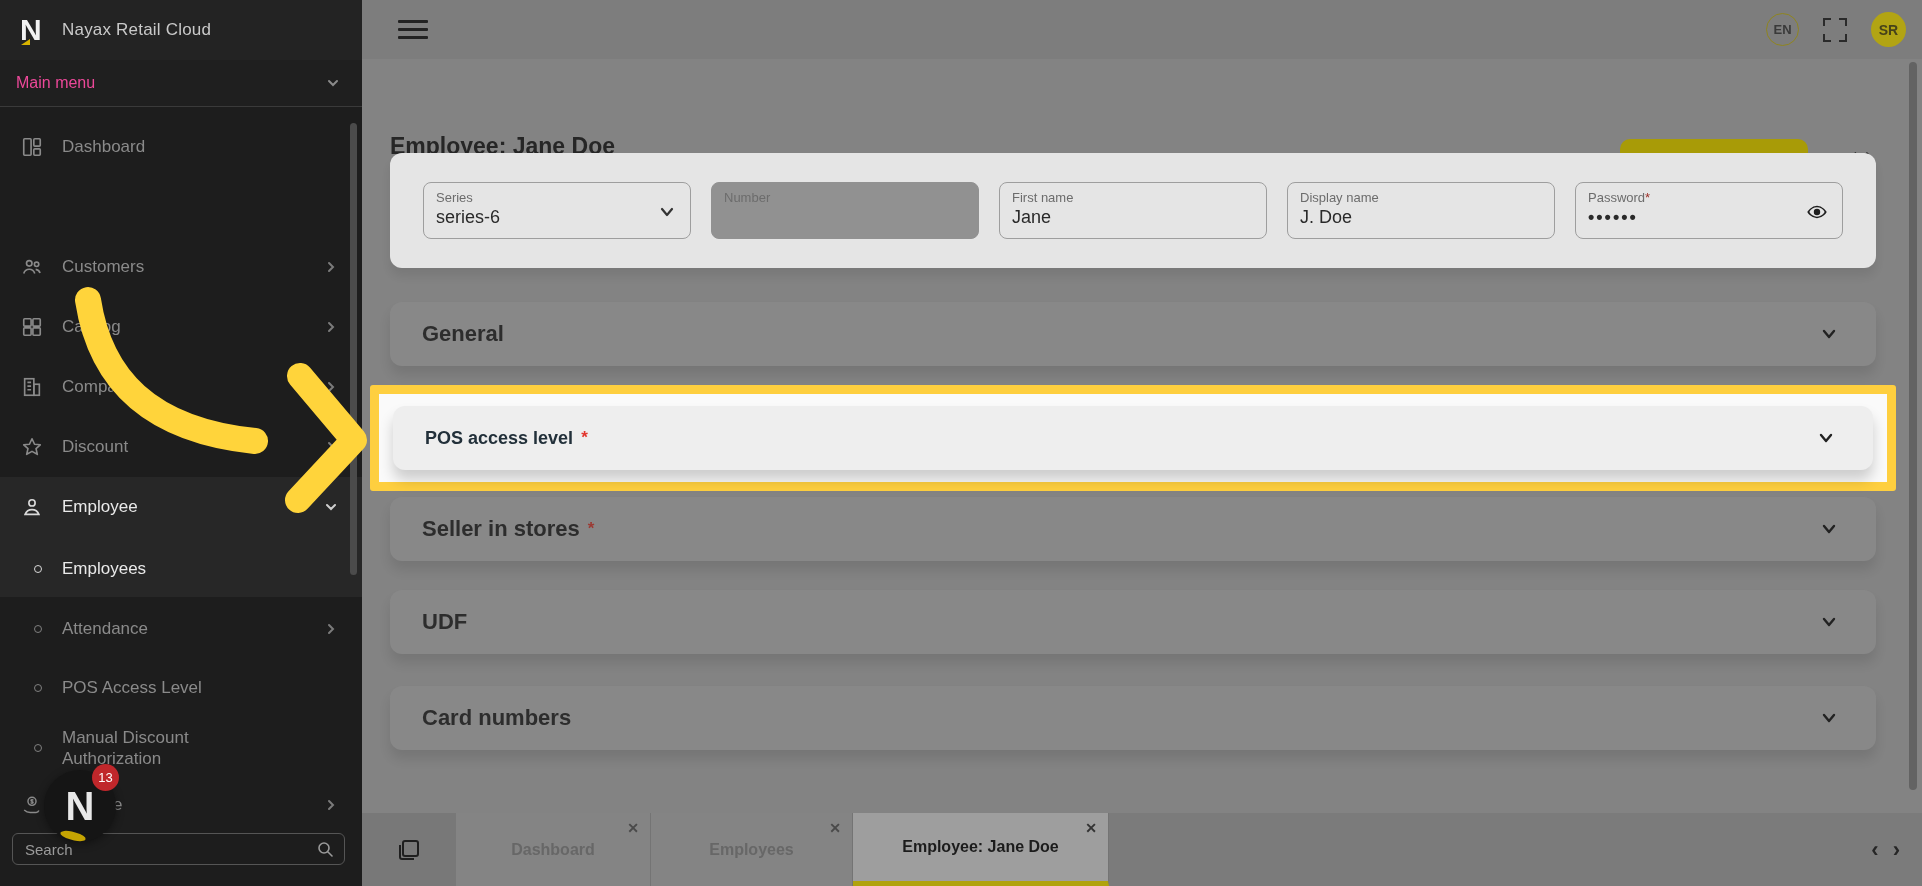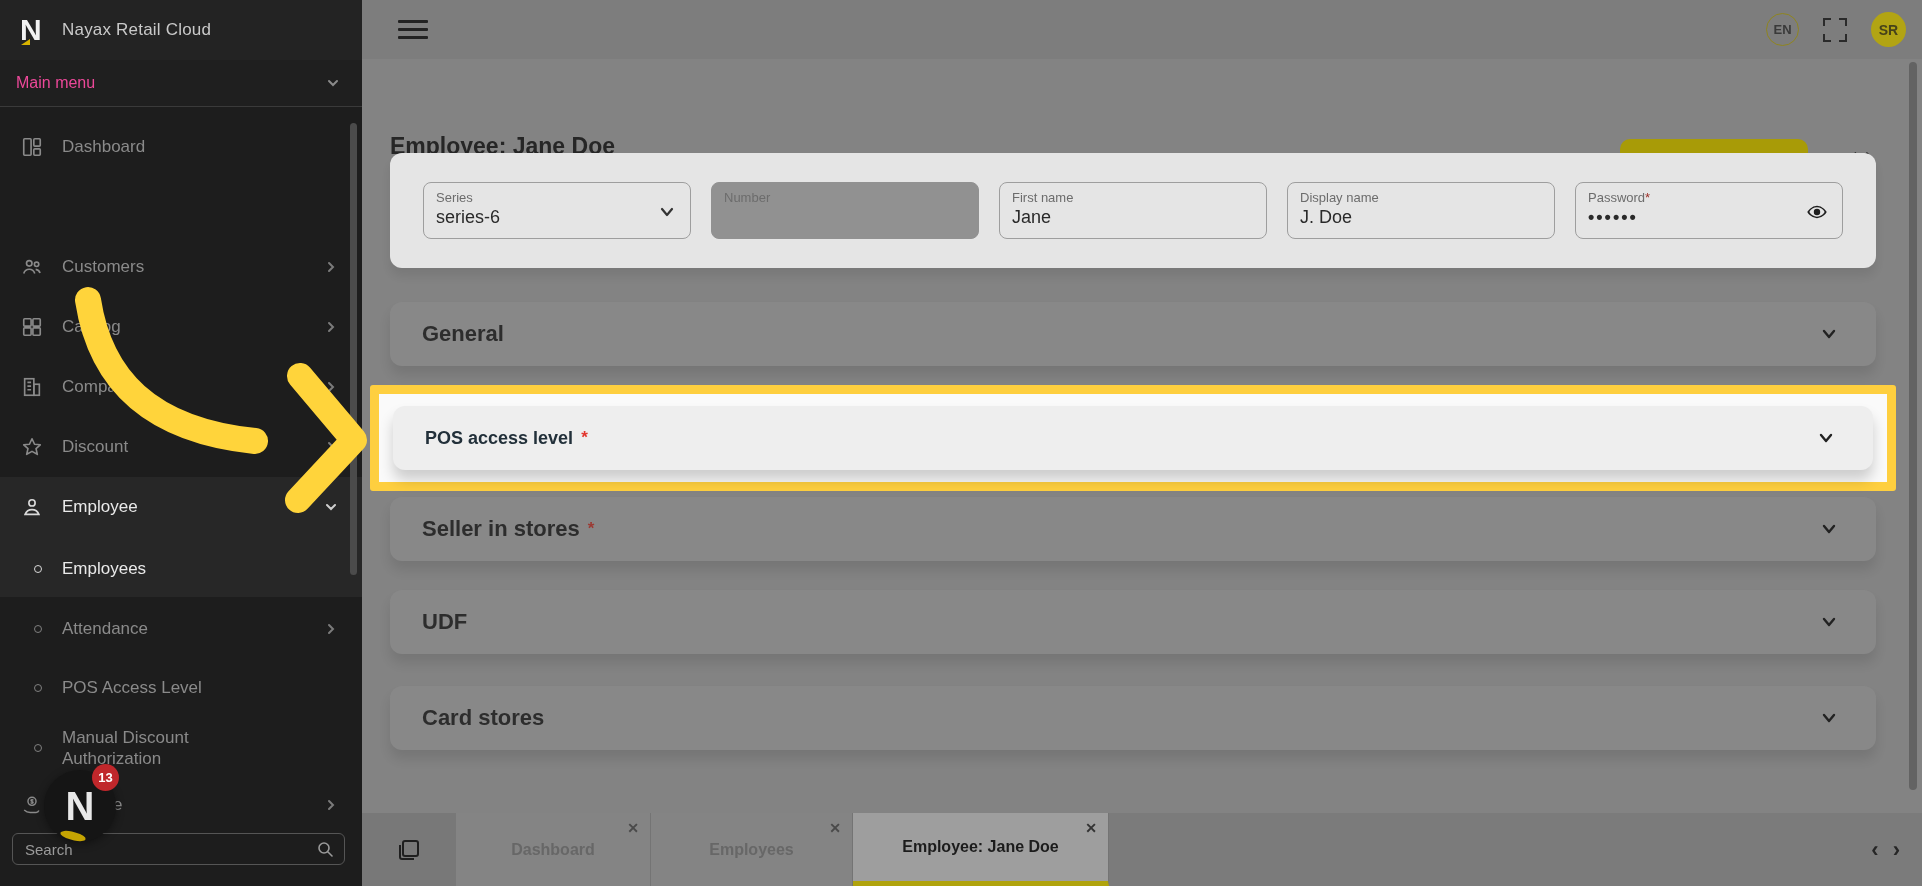--- a/index.html
+++ b/index.html
@@ -79,21 +79,21 @@
   .tab.active { background:#9e9e9e; color:#1c1c1c; border-bottom:5px solid #b0a30d; }
   .tab.active .tclose { color:#333; }
   .tab-nav { position:absolute; right:0; top:0; height:73px; display:flex; align-items:center; gap:14px; padding-right:22px; }
   .tab-nav .tn { font-size:22px; color:#262626; cursor:pointer; font-weight:bold; }
 
   
   .main-scroll { position:absolute; right:5px; top:62px; width:8px; height:728px; background:#636363; border-radius:4px; z-index:30; }
   .chat-widget { position:absolute; left:44px; top:770px; width:72px; height:72px; border-radius:50%; background:#151515; z-index:40; display:flex; align-items:center; justify-content:center; box-shadow:0 2px 8px rgba(0,0,0,.4); cursor:pointer; }
   .chat-widget .wn { color:#e8e8e8; font-size:40px; font-weight:bold; }
   .chat-widget::after { content:""; position:absolute; left:16px; bottom:2px; width:26px; height:8px; background:#d8b400; border-radius:50%/60%; transform:rotate(14deg); opacity:.9; }
-  .chat-badge { position:absolute; left:92px; top:764px; min-width:27px; height:27px; border-radius:14px; background:#c0272b; color:#fff; font-size:13px; font-weight:bold; display:flex; align-items:center; justify-content:center; z-index:41; padding:0 6px; }
+  .chat-badge { position:absolute; left:92px; top:764px; min-width:27px; height:27px; border-radius:14px; background:#c0272b; color:#fff; font-size:13px; font-weight:normal; display:flex; align-items:center; justify-content:center; z-index:41; padding:0 6px; }
   .arrow-svg { position:absolute; left:0; top:0; z-index:50; pointer-events:none; }
 </style>
 </head>
 <body>
 
 <aside class="sidebar">
   <div class="logo-row">
     <div class="logo-n">N</div>
     <div class="brand">Nayax Retail Cloud</div>
   </div>
@@ -314,21 +314,21 @@
   </section>
 
   <section class="acc" style="top:531px">
     <span class="atitle">UDF</span>
     <svg class="chev-dn" width="22" height="22" viewBox="0 0 22 22">
         <polyline points="6,8 11,14 16,8" fill="none" stroke="#222" stroke-width="2.4" stroke-linecap="round" stroke-linejoin="round"></polyline>
       </svg>
   </section>
 
   <section class="acc" style="top:627px">
-    <span class="atitle">Card stores</span>
+    <span class="atitle">Card numbers</span>
     <svg class="chev-dn" width="22" height="22" viewBox="0 0 22 22">
         <polyline points="6,8 11,14 16,8" fill="none" stroke="#222" stroke-width="2.4" stroke-linecap="round" stroke-linejoin="round"></polyline>
       </svg>
   </section>
 </main>
 
 <nav class="tabbar">
   <div class="tab-collapse">
     <svg width="28" height="28" viewBox="0 0 28 28" fill="none" stroke="#1f1f1f" stroke-width="2">
         <rect x="8" y="5" width="15" height="15" rx="2"></rect>

